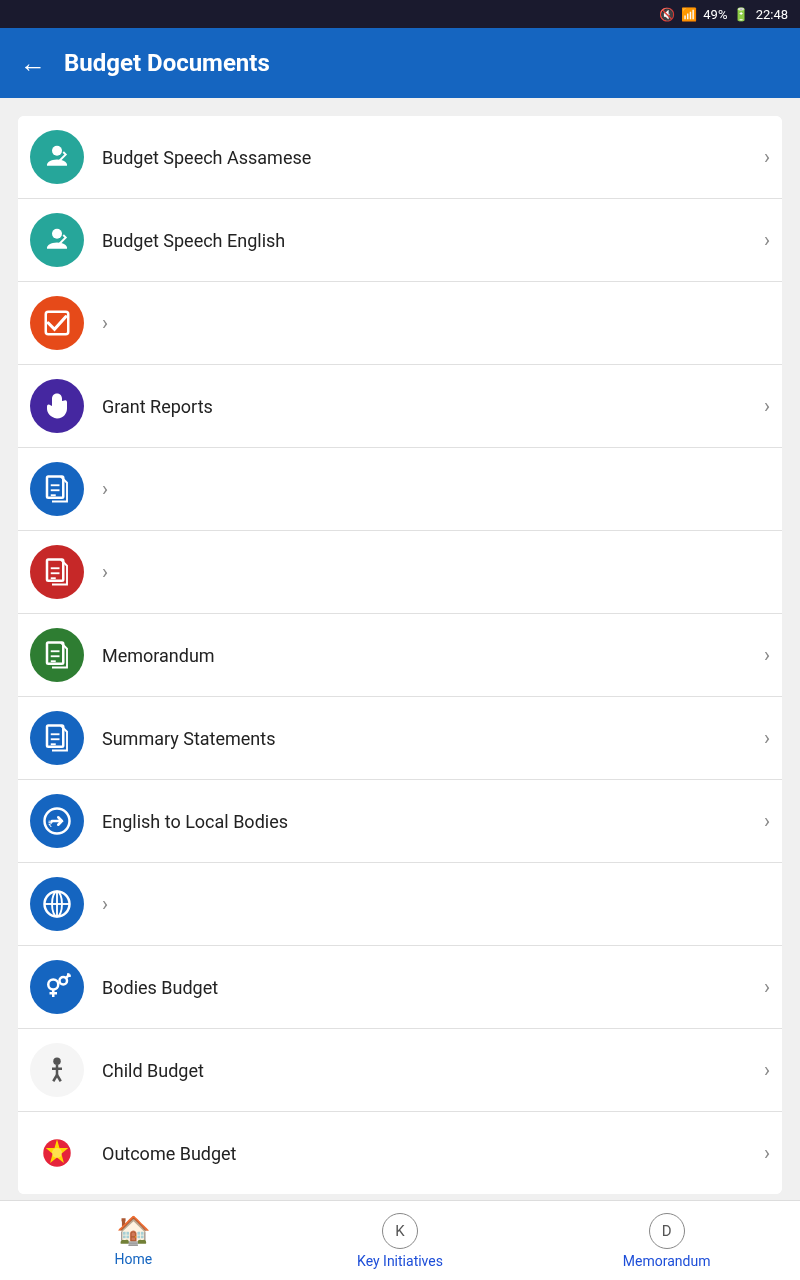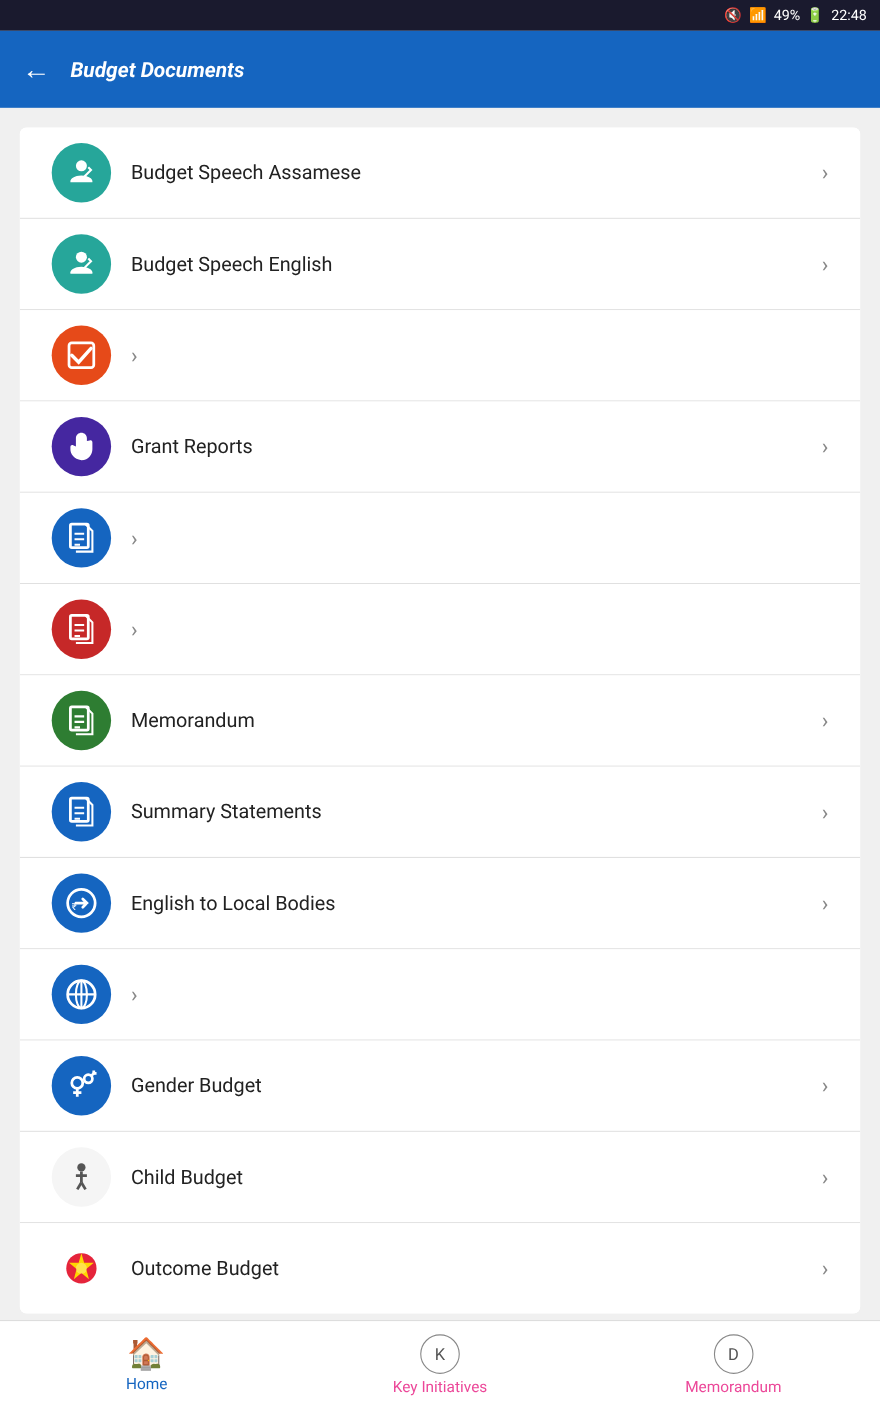--- a/index.html
+++ b/index.html
@@ -36,37 +36,36 @@
       padding: 0 20px;
       gap: 18px;
     }
     .app-bar .back-icon {
       color: white;
       font-size: 26px;
       cursor: pointer;
     }
     .app-bar .title {
       color: white;
-      font-size: 19px;
+      font-size: 24px;
       font-weight: bold;
-      font-style: italic;
     }
 
     
     .content {
       background: white;
       margin: 18px 18px 0 18px;
       border-radius: 6px;
       overflow: hidden;
     }
 
     .list-item {
       display: flex;
       align-items: center;
-      padding: 14px 29px;
+      padding: 14px 12px;
       border-bottom: 1px solid #e0e0e0;
       cursor: pointer;
       background: white;
       transition: background 0.15s;
     }
     .list-item:last-child {
       border-bottom: none;
     }
 
     .item-icon {
@@ -115,21 +114,21 @@
       align-items: center;
       gap: 4px;
       cursor: pointer;
       flex: 1;
     }
     .nav-item .nav-icon {
       font-size: 28px;
     }
     .nav-item .nav-label {
       font-size: 14px;
-      color: #ec4899;
+      color: #1d4ed8;
     }
     .nav-item.active .nav-icon { color: #1565C0; }
     .nav-item.active .nav-label { color: #1565C0; }
     .nav-item .nav-circle {
       width: 36px;
       height: 36px;
       border-radius: 50%;
       border: 1.5px solid #888;
       display: flex;
       align-items: center;
@@ -277,21 +276,21 @@
         <svg viewBox="0 0 24 24" fill="white" xmlns="http://www.w3.org/2000/svg">
         <circle cx="9" cy="10" r="4" fill="none" stroke="white" stroke-width="2"></circle>
         <line x1="9" y1="14" x2="9" y2="20" stroke="white" stroke-width="2"></line>
         <line x1="6" y1="17" x2="12" y2="17" stroke="white" stroke-width="2"></line>
         <circle cx="17" cy="7" r="3" fill="none" stroke="white" stroke-width="2"></circle>
         <line x1="19.5" y1="4.5" x2="22" y2="2" stroke="white" stroke-width="2"></line>
         <line x1="20" y1="2" x2="22" y2="2" stroke="white" stroke-width="2"></line>
         <line x1="22" y1="2" x2="22" y2="4" stroke="white" stroke-width="2"></line>
       </svg>
       </div>
-      <span class="item-label">Gender Budget</span>
+      <span class="item-label">Bodies Budget</span>
       <span class="item-chevron">›</span>
     </div>
     <div class="list-item">
       <div class="item-icon" style="background: rgb(245, 245, 245);">
         <svg viewBox="0 0 24 24" fill="#555" xmlns="http://www.w3.org/2000/svg">
         <circle cx="12" cy="5" r="3" fill="#555"></circle>
         <line x1="12" y1="8" x2="12" y2="16" stroke="#555" stroke-width="2"></line>
         <line x1="8" y1="11" x2="16" y2="11" stroke="#555" stroke-width="2"></line>
         <line x1="12" y1="16" x2="9" y2="21" stroke="#555" stroke-width="2"></line>
         <line x1="12" y1="16" x2="15" y2="21" stroke="#555" stroke-width="2"></line>

